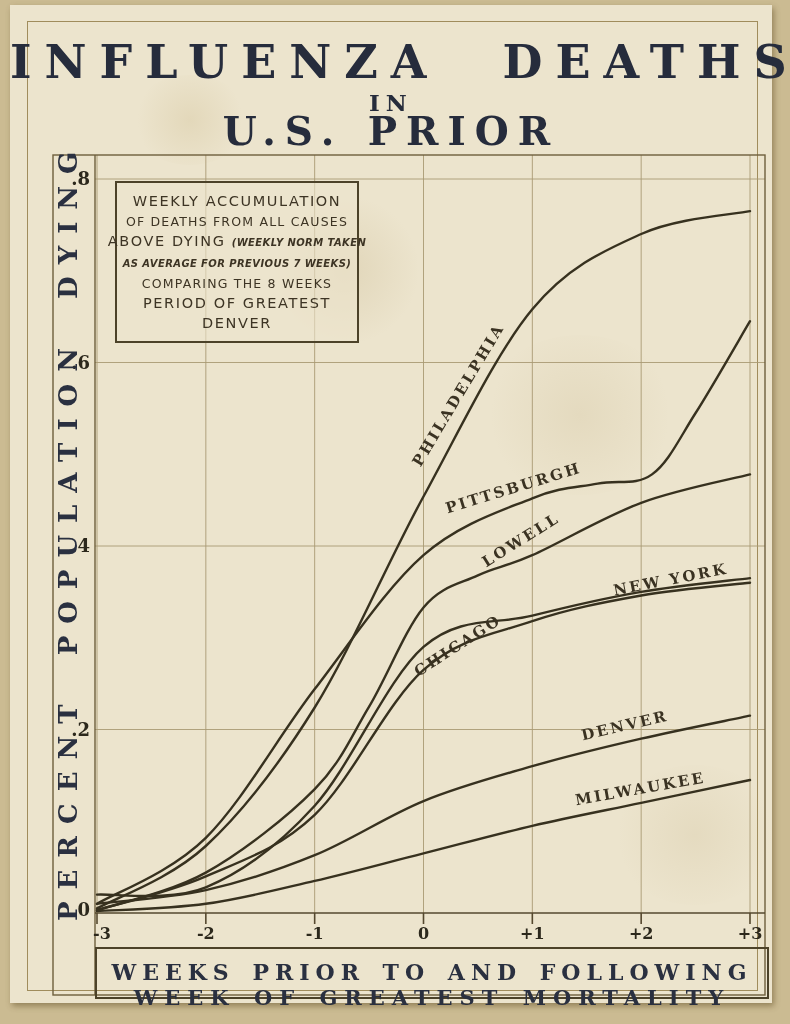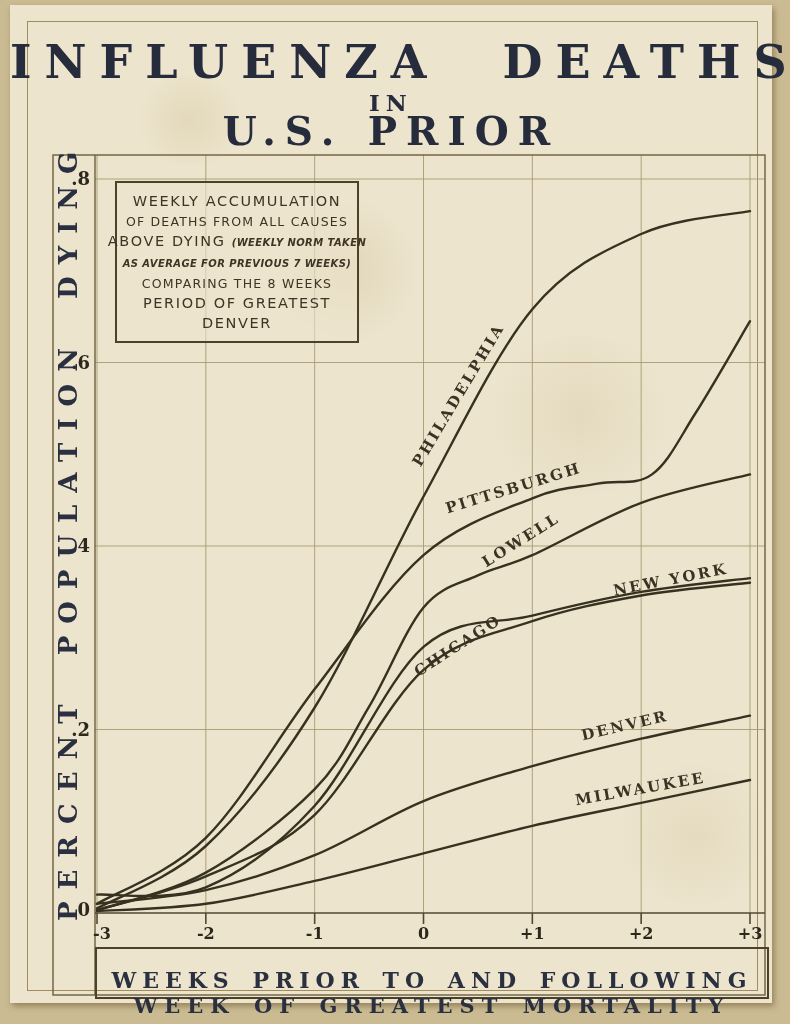--- a/index.html
+++ b/index.html
@@ -27,21 +27,21 @@
           border:2px solid #4c4229;background:rgba(236,228,205,.6);
           display:flex;flex-direction:column;justify-content:center;align-items:center;
           font-family:"DejaVu Sans", sans-serif;color:#3d3424;text-align:center;}
   .legend-line{line-height:19px;white-space:nowrap;}
   .legend .big{font-size:14.5px;letter-spacing:1.6px;}
   .legend .med{font-size:12.5px;letter-spacing:1.2px;}
   .legend .sm{font-size:10px;letter-spacing:.4px;font-style:italic;font-weight:bold;}
 
   .xtitle{position:absolute;left:85px;top:942px;width:670px;height:48px;
           border:2px solid #4c4229;color:#2a3040;font-weight:bold;text-align:center;}
-  .xtitle .xl1{margin-top:18px;font-size:22px;letter-spacing:6px;word-spacing:4px;}
+  .xtitle .xl1{margin-top:10px;font-size:22px;letter-spacing:6px;word-spacing:4px;}
   .xtitle .xl2{font-size:21px;letter-spacing:7px;word-spacing:4px;text-align:center;}
 
   .ytitle{position:absolute;left:-306px;top:525px;width:740px;height:42px;
           transform:rotate(-90deg);transform-origin:center;
           text-align:center;font-size:26px;font-weight:bold;color:#2a3040;
           letter-spacing:12px;word-spacing:16px;white-space:nowrap;}
 </style>
 </head>
 <body>
 

